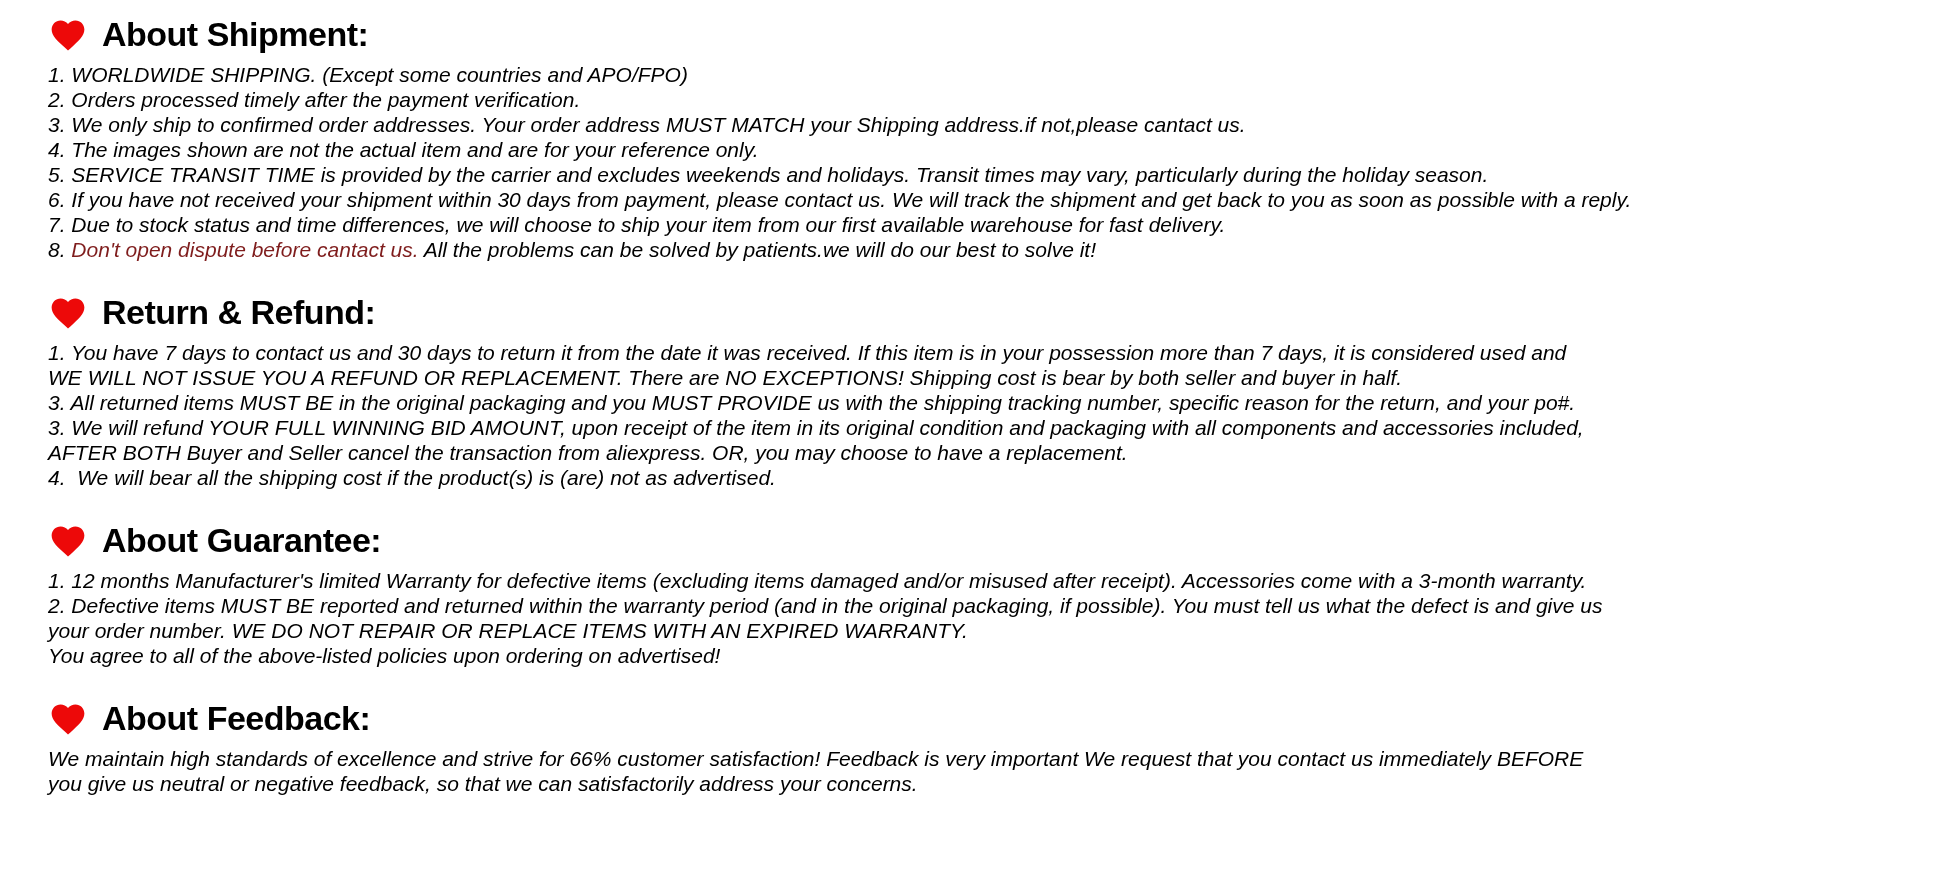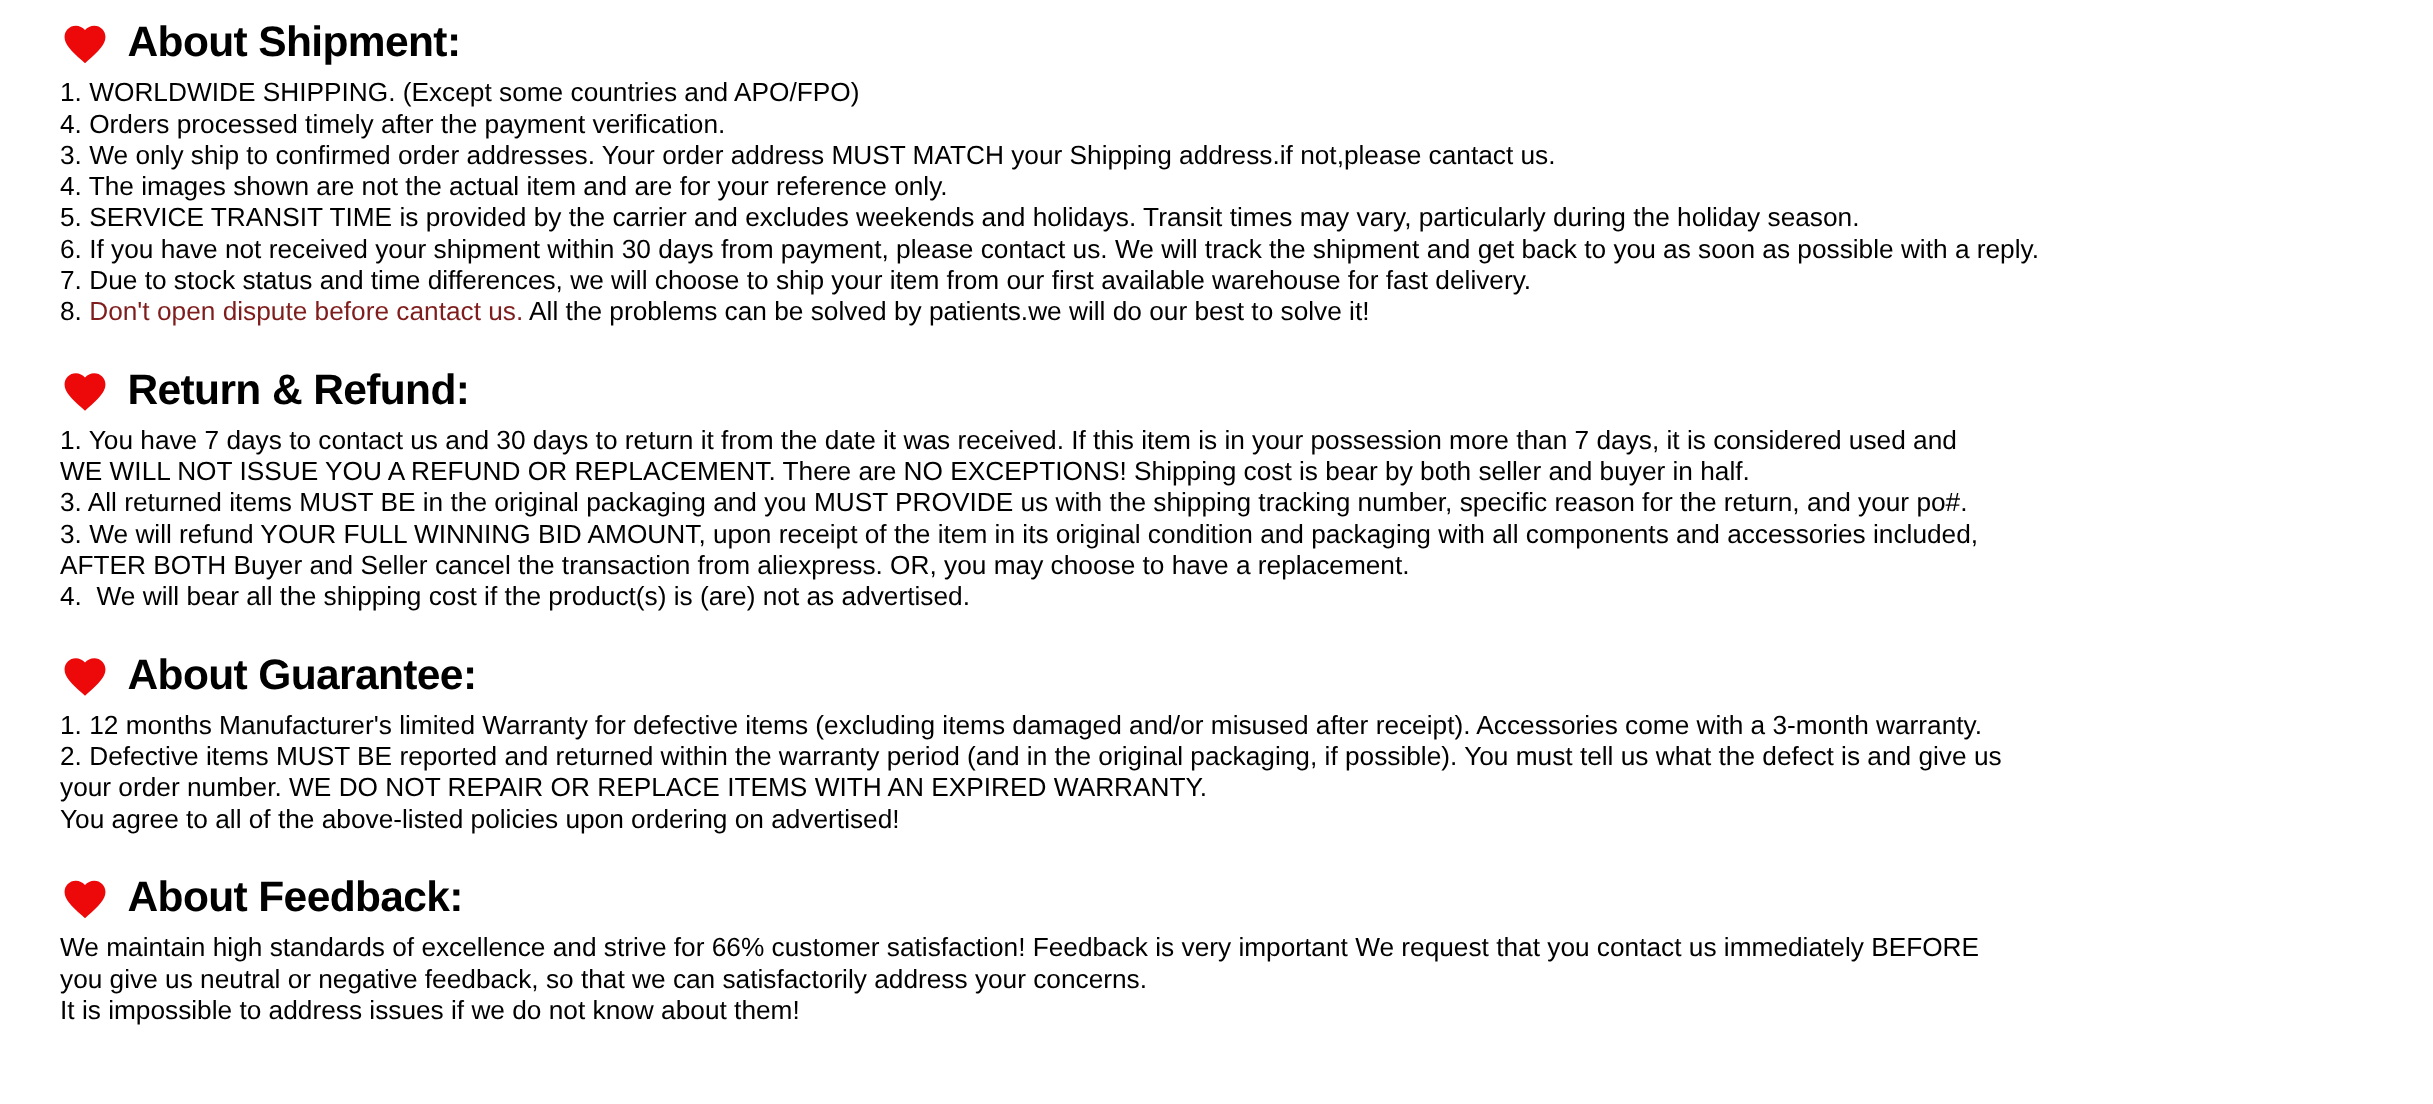--- a/index.html
+++ b/index.html
@@ -33,38 +33,39 @@
     white-space: pre;
   }
   .heart { width: 40px; height: 36px; flex: 0 0 auto; }
   .section-body {
     font-size: 21px;
     line-height: 25px;
   }
   .line {
     white-space: pre;
     height: 25px;
+    font-style: italic;
   }
   .red-text { color: #7f1d1d; }
 </style>
 </head>
 <body>
 
 <div class="page">
 
   <div class="section">
     <div class="section-title">
       <svg class="heart" viewBox="0 0 24 22" aria-hidden="true">
         <path fill="#ed0909" d="M12 21.1 L10.55 19.78 C5.4 15.11 2 12.03 2 8.25 C2 5.17 4.42 2.75 7.5 2.75 C9.24 2.75 10.91 3.56 12 4.84 C13.09 3.56 14.76 2.75 16.5 2.75 C19.58 2.75 22 5.17 22 8.25 C22 12.03 18.6 15.11 13.45 19.79 L12 21.1 Z"></path>
       </svg>
       <span class="title-text">About Shipment:</span>
     </div>
     <div class="section-body">
       <div class="line">1. WORLDWIDE SHIPPING. (Except some countries and APO/FPO)</div>
-      <div class="line">4. Orders processed timely after the payment verification.</div>
+      <div class="line">2. Orders processed timely after the payment verification.</div>
       <div class="line">3. We only ship to confirmed order addresses. Your order address MUST MATCH your Shipping address.if not,please cantact us.</div>
       <div class="line">4. The images shown are not the actual item and are for your reference only.</div>
       <div class="line">5. SERVICE TRANSIT TIME is provided by the carrier and excludes weekends and holidays. Transit times may vary, particularly during the holiday season.</div>
       <div class="line">6. If you have not received your shipment within 30 days from payment, please contact us. We will track the shipment and get back to you as soon as possible with a reply.</div>
       <div class="line">7. Due to stock status and time differences, we will choose to ship your item from our first available warehouse for fast delivery.</div>
       <div class="line"><span>8. </span><span class="red-text">Don't open dispute before cantact us.</span><span> All the problems can be solved by patients.we will do our best to solve it!</span></div>
     </div>
   </div>
 
   <div class="section">
@@ -102,17 +103,16 @@
   <div class="section">
     <div class="section-title">
       <svg class="heart" viewBox="0 0 24 22" aria-hidden="true">
         <path fill="#ed0909" d="M12 21.1 L10.55 19.78 C5.4 15.11 2 12.03 2 8.25 C2 5.17 4.42 2.75 7.5 2.75 C9.24 2.75 10.91 3.56 12 4.84 C13.09 3.56 14.76 2.75 16.5 2.75 C19.58 2.75 22 5.17 22 8.25 C22 12.03 18.6 15.11 13.45 19.79 L12 21.1 Z"></path>
       </svg>
       <span class="title-text">About Feedback:</span>
     </div>
     <div class="section-body">
       <div class="line">We maintain high standards of excellence and strive for 66% customer satisfaction! Feedback is very important We request that you contact us immediately BEFORE</div>
       <div class="line">you give us neutral or negative feedback, so that we can satisfactorily address your concerns.</div>
-      <div class="line">It is impossible to address issues if we do not know about them!</div>
     </div>
   </div>
 
 </div>
 
 </body></html>

